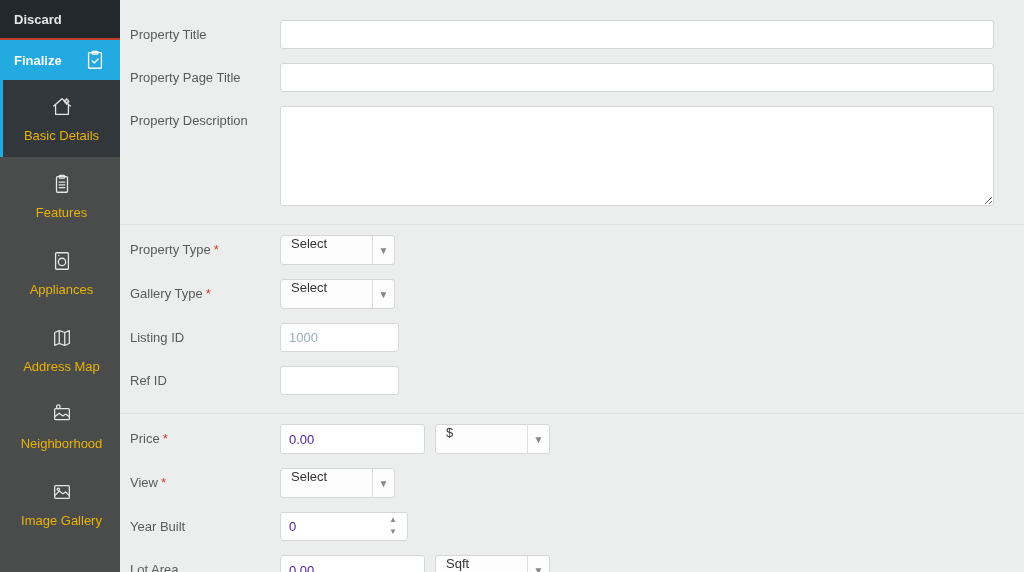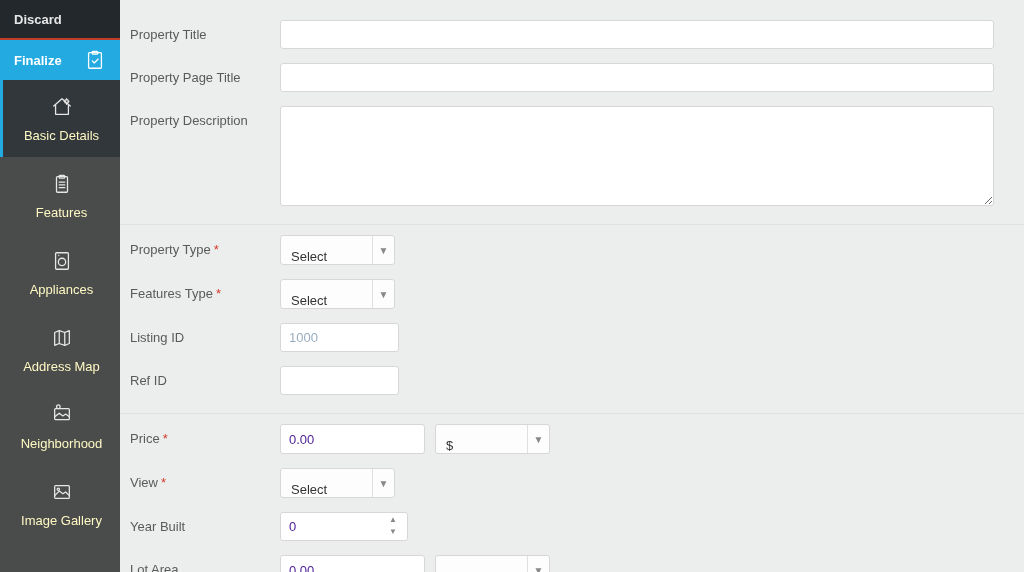--- a/index.html
+++ b/index.html
@@ -65,21 +65,21 @@
   }
   .sb-item .icon-wrap {
     height: 26px;
     display: flex;
     align-items: center;
     justify-content: center;
     margin-bottom: 8px;
   }
   .sb-item .label {
     font-size: 13px;
-    color: #fef9c3;
+    color: #eab308;
   }
 
   svg.icon { width: 22px; height: 22px; stroke: #e6e6e6; fill: none; stroke-width: 1.4; stroke-linejoin: round; stroke-linecap: round; }
   svg.icon.fin { stroke:#fff; }
 
   
   .main {
     flex: 1;
     padding: 10px 0 0 0;
     overflow-y: auto;
@@ -119,21 +119,21 @@
   textarea.full { height: 100px; resize: both; }
   input.w-medium { width: 119px; }
   input.w-larger { width: 145px; }
   .select {
     position: relative;
     background: #fdfdfd;
     border: 1px solid #d7d7d7;
     border-radius: 3px;
     height: 30px;
     display: flex;
-    align-items: flex-end;
+    align-items: flex-start;
     padding: 0 18px 0 10px;
     font-size: 13px;
     color: #333;
     cursor: pointer;
   }
   .select .caret {
     position: absolute;
     right: 0;
     top: 0;
     bottom: 0;
@@ -278,21 +278,21 @@
       <div class="row">
         <div class="lbl"><span>Property Type</span><span class="req">*</span></div>
         <div class="controls">
           <div class="select w-sel">
             <span>Select</span>
             <span class="caret">▼</span>
           </div>
         </div>
       </div>
       <div class="row">
-        <div class="lbl"><span>Features Type</span><span class="req">*</span></div>
+        <div class="lbl"><span>Gallery Type</span><span class="req">*</span></div>
         <div class="controls">
           <div class="select w-sel">
             <span>Select</span>
             <span class="caret">▼</span>
           </div>
         </div>
       </div>
       <div class="row">
         <div class="lbl"><span>Listing ID</span></div>
         <div class="controls">

